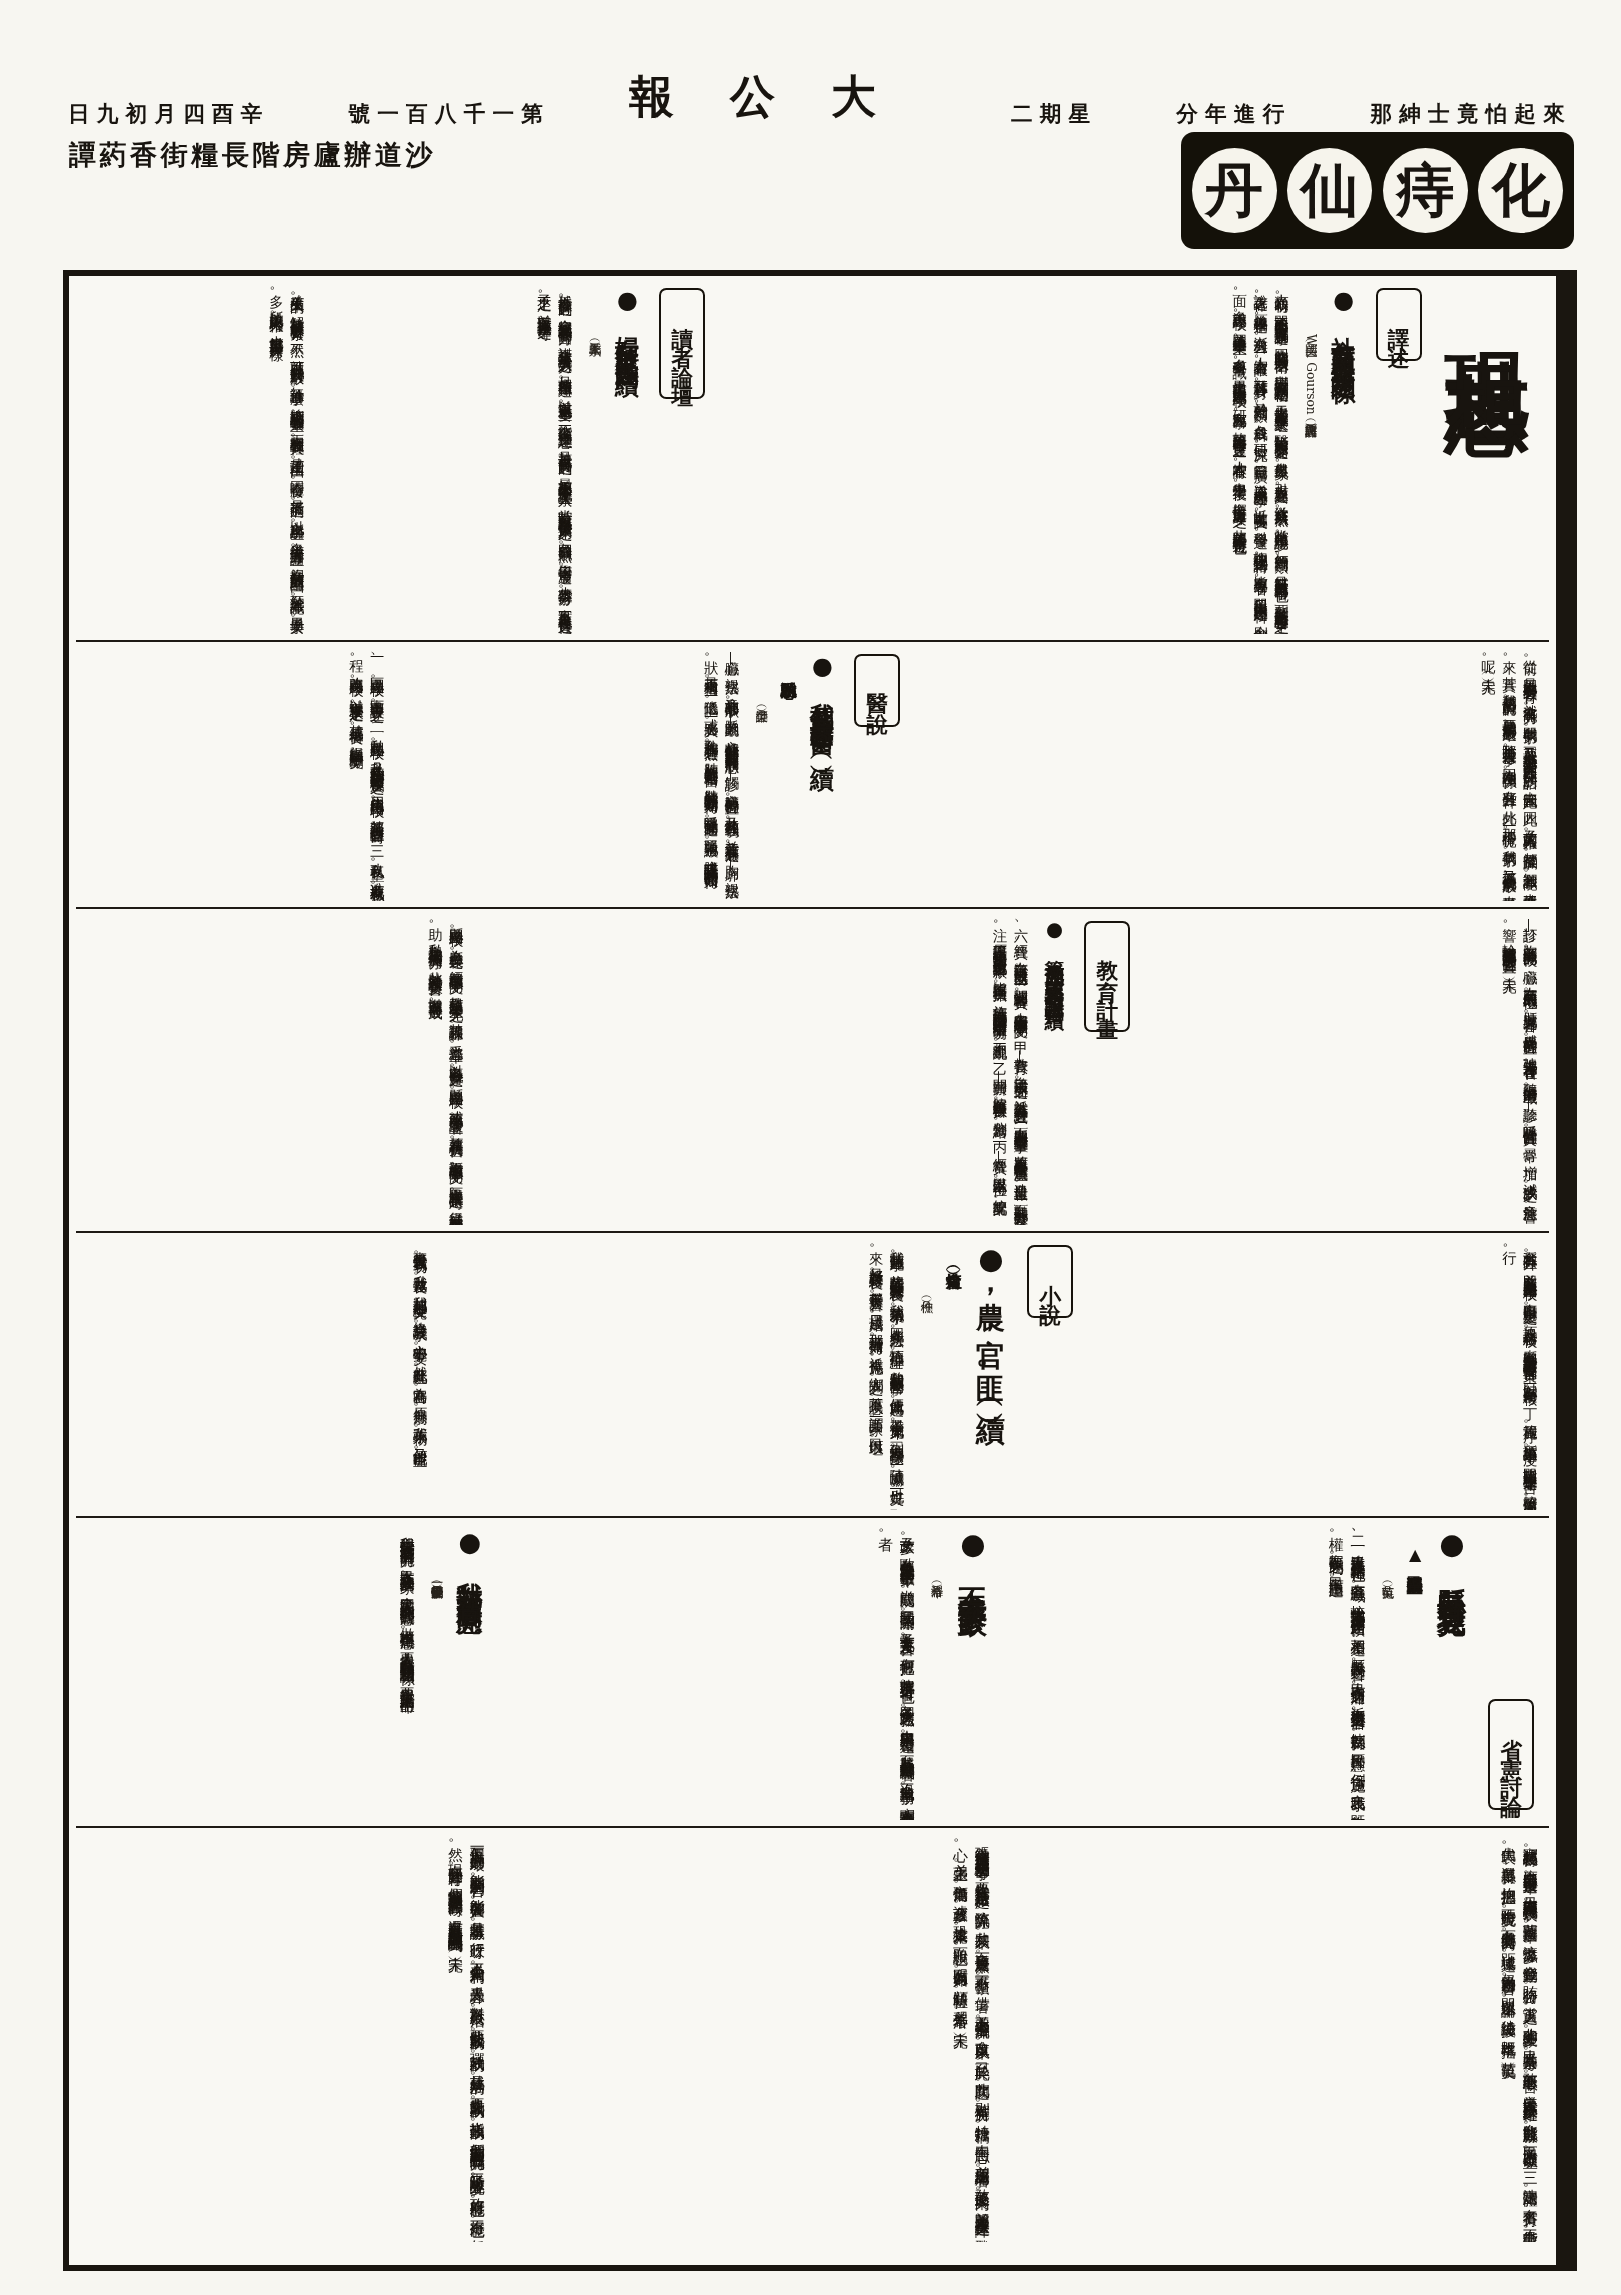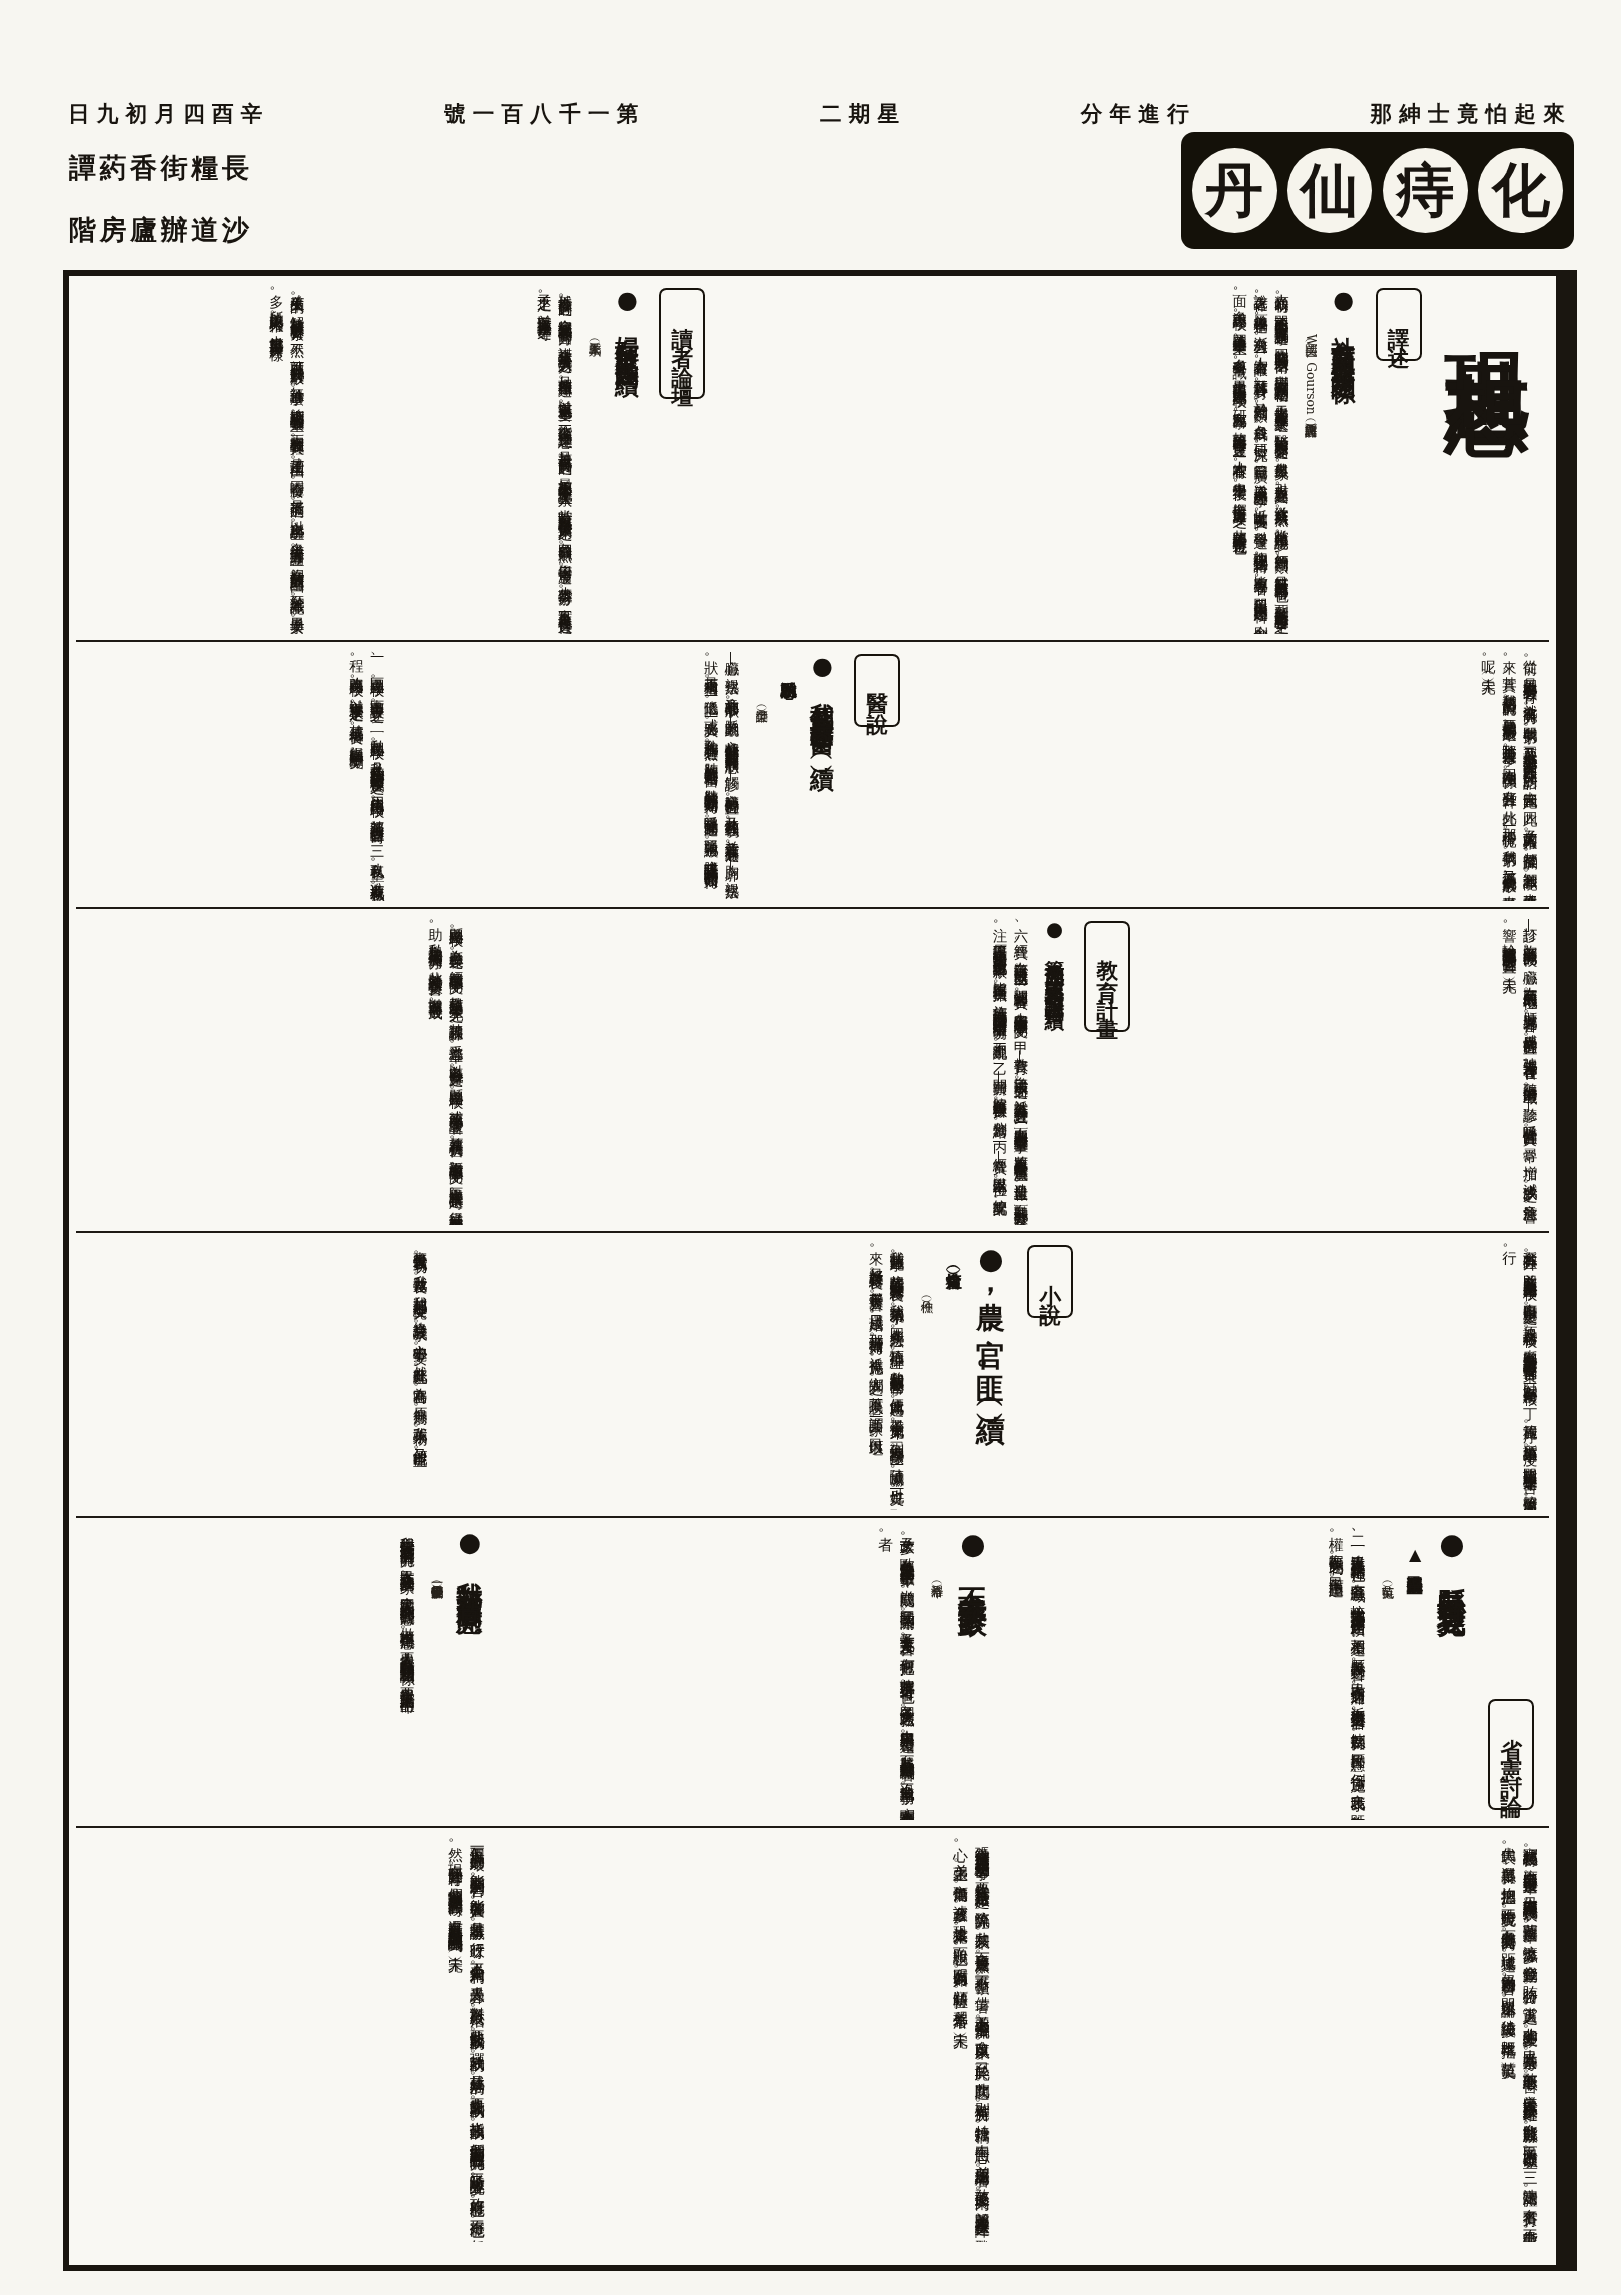--- a/index.html
+++ b/index.html
@@ -17,21 +17,21 @@
   }
   .mh-item{font-size:21.6px;font-weight:700;letter-spacing:7.2px;white-space:nowrap;}
   .mh-paper{font-size:45px;font-weight:700;letter-spacing:56px;padding-bottom:1.4px;}
 
   
   #ad{
     position:absolute;top:131px;left:66px;right:48px;height:137px;
     display:flex;align-items:stretch;
   }
   .ad-shop{
-    width:238px;display:flex;flex-direction:column;justify-content:space-around;
+    width:238px;display:flex;flex-direction:row;justify-content:space-around;
     font-size:27px;font-weight:700;letter-spacing:3.6px;padding:5.8px 0 7.2px 2.9px;white-space:nowrap;
   }
   .ad-copy{
     flex:1;font-size:14.8px;line-height:1.72;font-weight:600;
     padding:2.9px 14.4px 0 5.8px;letter-spacing:0.4px;overflow:hidden;white-space:nowrap;
   }
   .ad-copy div{overflow:hidden;}
   .ad-brand{
     width:393px;background:#141109;border-radius:13px;margin:1.4px 0 19px 4.3px;
     display:flex;flex-direction:row-reverse;align-items:center;justify-content:space-evenly;
@@ -71,20 +71,21 @@
     flex:1 1 auto;font-size:14.4px;line-height:1.45;letter-spacing:1.1px;
     padding:1.4px 7.2px 0 2.9px;overflow:hidden;
   }
 </style>
 </head>
 <body>
 
 <div id="masthead">
   <span class="mh-item">日九初月四酉辛</span>
   <span class="mh-item">號一百八千一第</span>
+  <span class="mh-paper">報公大</span>
   <span class="mh-item">二期星</span>
   <span class="mh-item">分年進行</span>
   <span class="mh-item">那紳士竟怕起來</span>
 </div>
 
 <div id="ad">
   <div class="ad-shop">
     <span>譚葯香街糧長</span>
     <span>階房廬辦道沙</span>
   </div>

